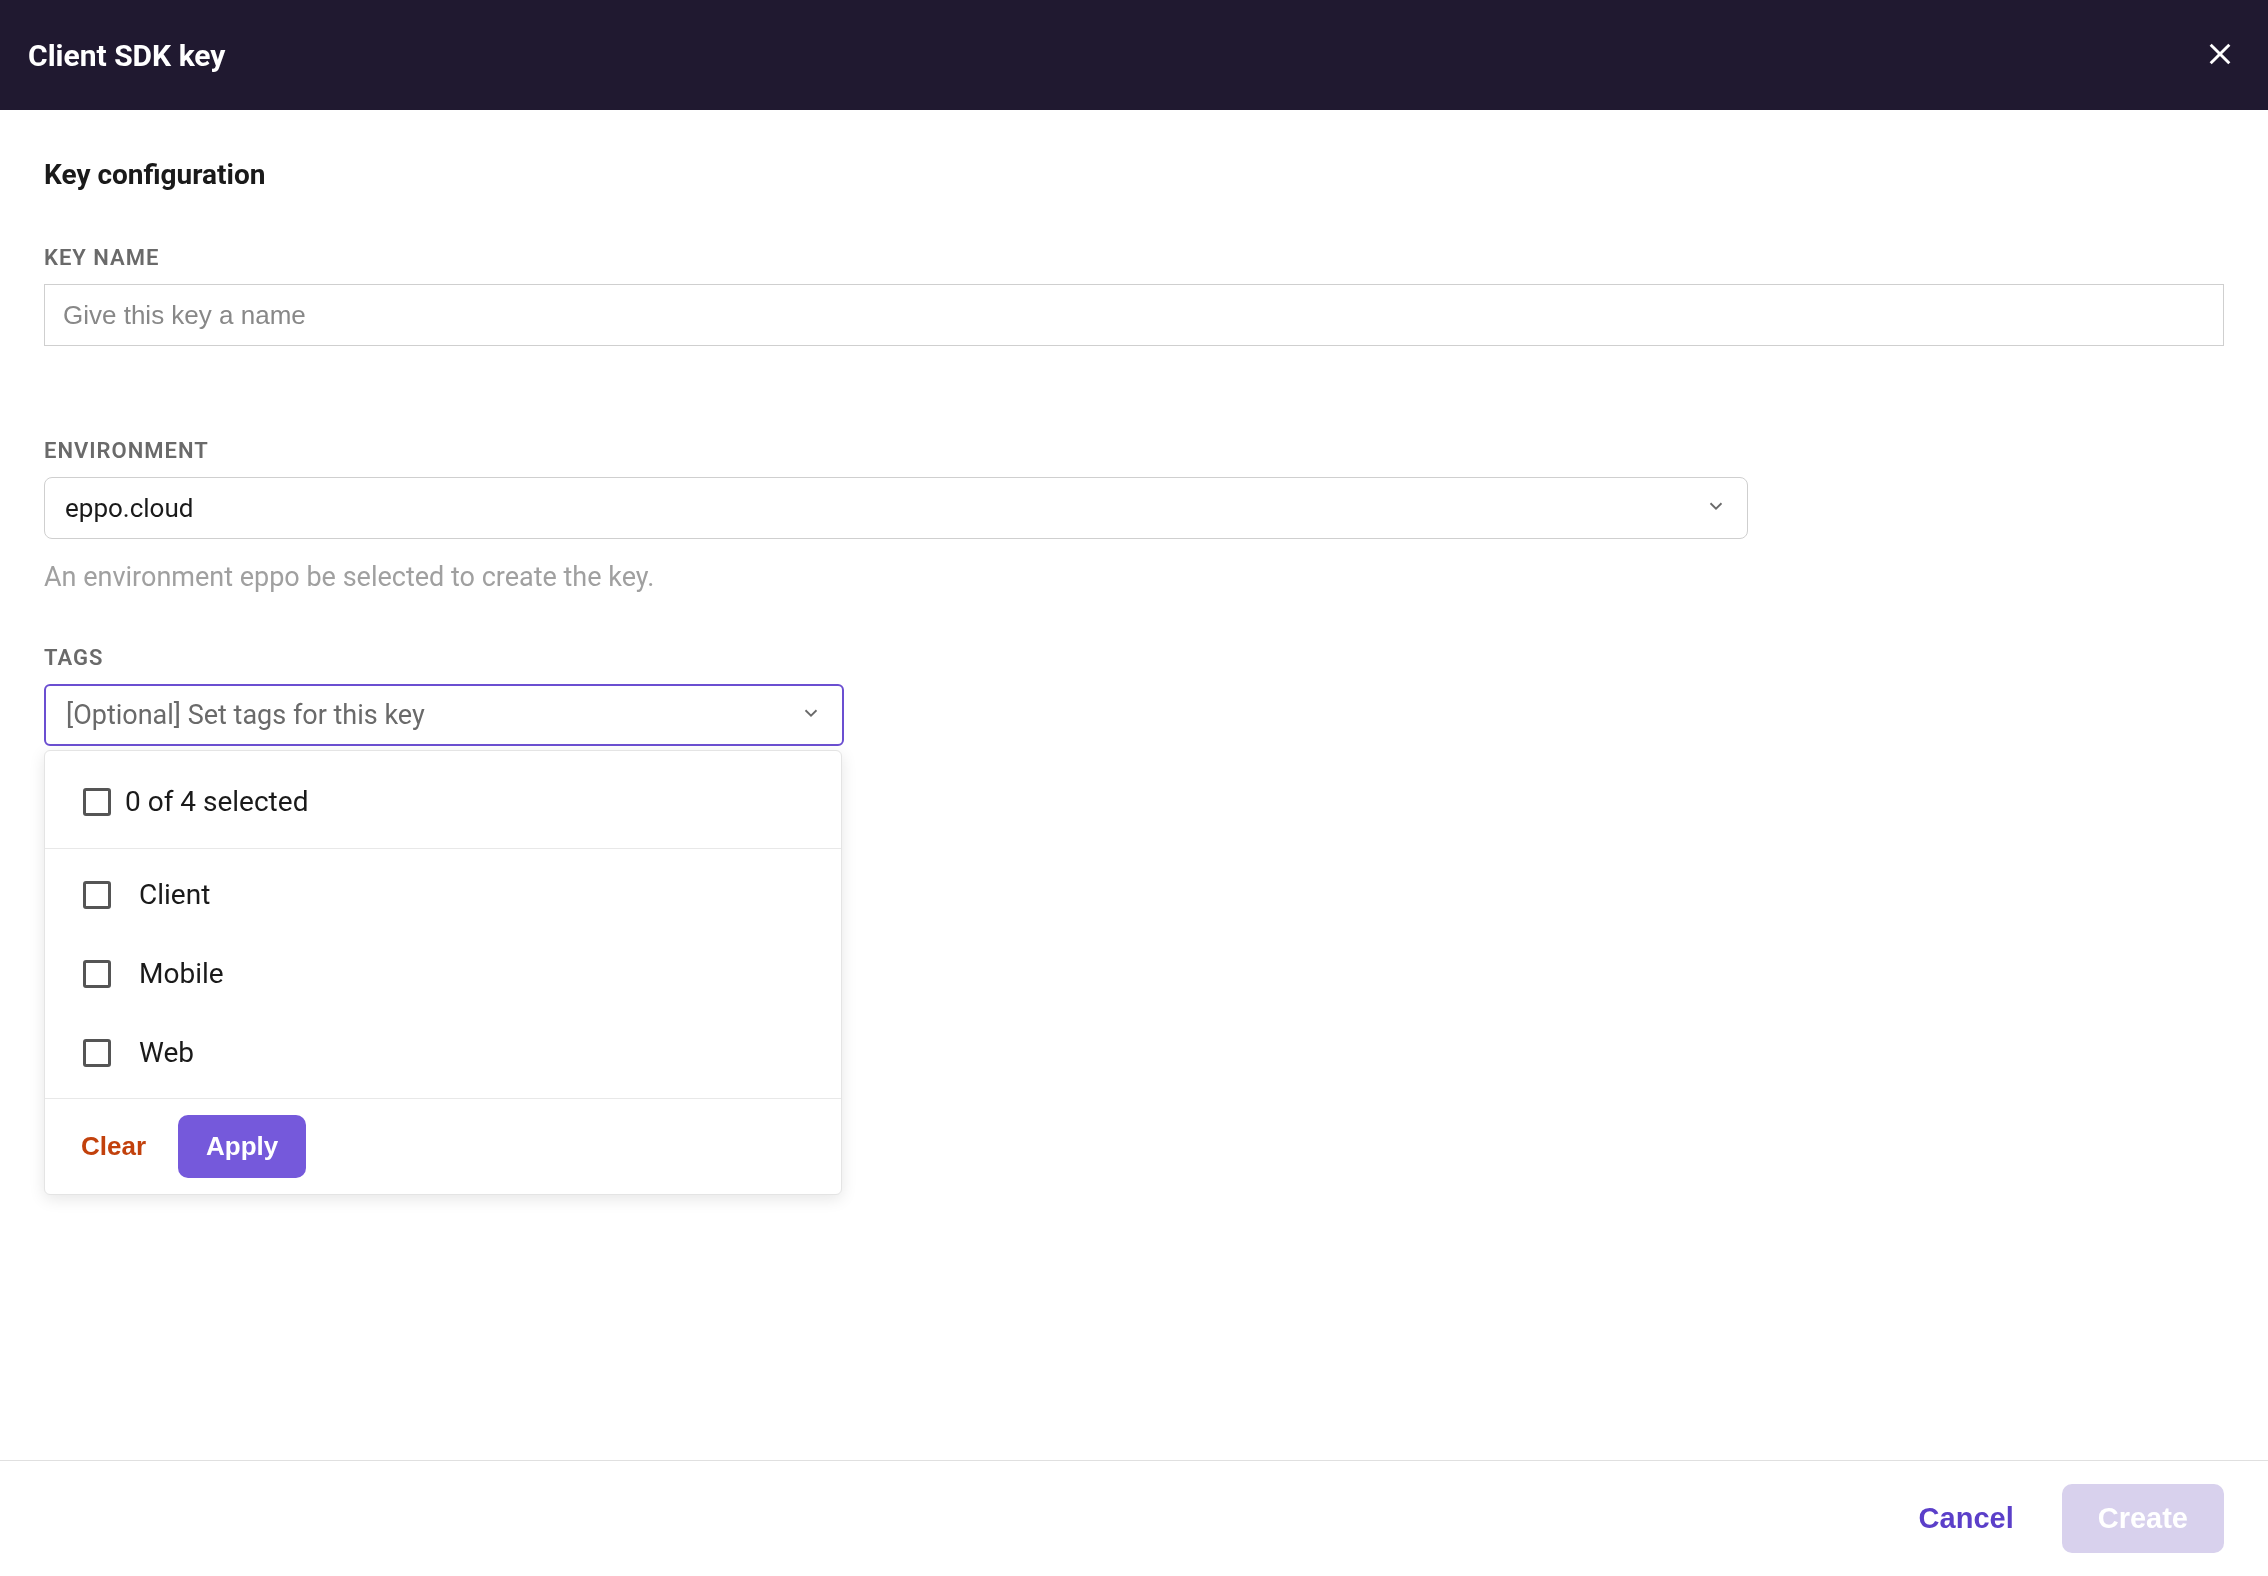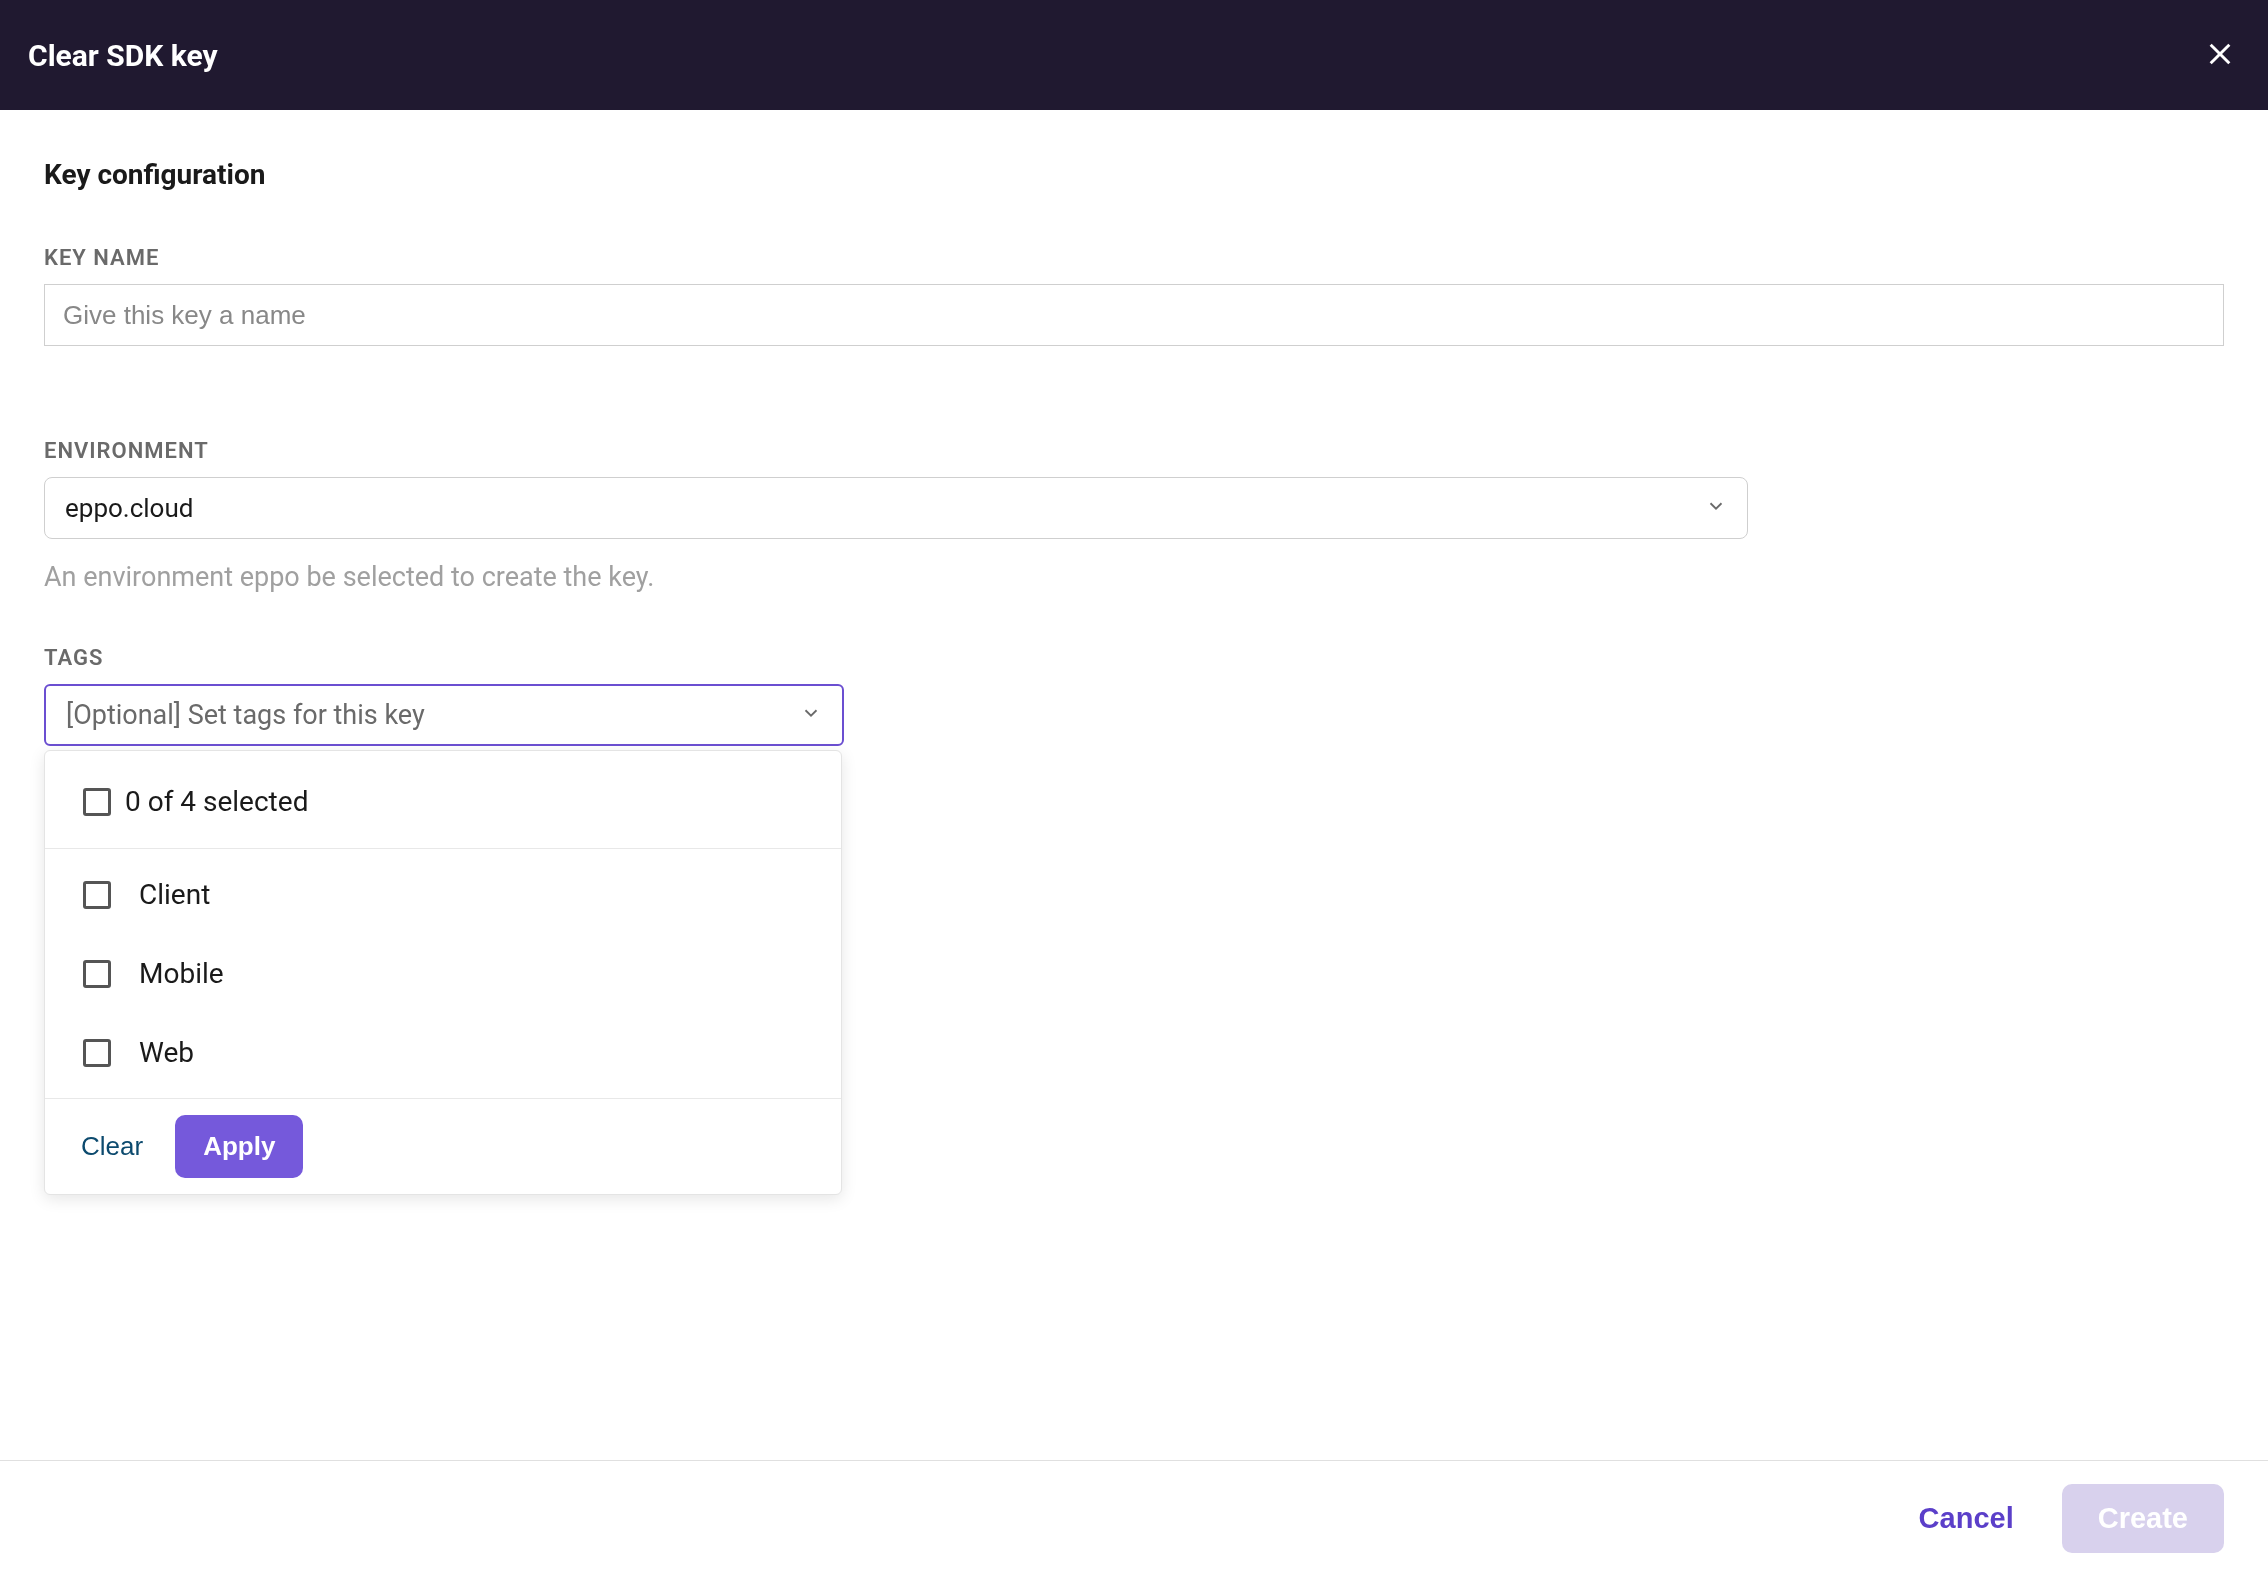--- a/index.html
+++ b/index.html
@@ -169,23 +169,23 @@
     .dropdown-actions {
       border-top: 1px solid #e8e8e8;
       padding: 16px 24px;
       display: flex;
       align-items: center;
       gap: 20px;
     }
     .text-button {
       background: none;
       border: none;
-      color: #0c4a6e;
+      color: #c2410c;
       font-size: 26px;
-      font-weight: 400;
+      font-weight: 700;
       cursor: pointer;
       padding: 12px 12px;
     }
     .primary-button {
       background: #7559db;
       color: #fff;
       font-size: 26px;
       font-weight: 700;
       border: none;
       border-radius: 10px;
@@ -222,21 +222,21 @@
       font-size: 29px;
       font-weight: 700;
       padding: 18px 36px;
       cursor: default;
     }
   </style>
 </head>
 <body>
 
 <div class="header">
-  <div class="header-title">Clear SDK key</div>
+  <div class="header-title">Client SDK key</div>
   <button class="close-btn" aria-label="Close">
     <span>
       <svg viewBox="0 0 24 24">
           <line x1="4" y1="4" x2="20" y2="20"></line>
           <line x1="20" y1="4" x2="4" y2="20"></line>
         </svg>
     </span>
   </button>
 </div>
 

